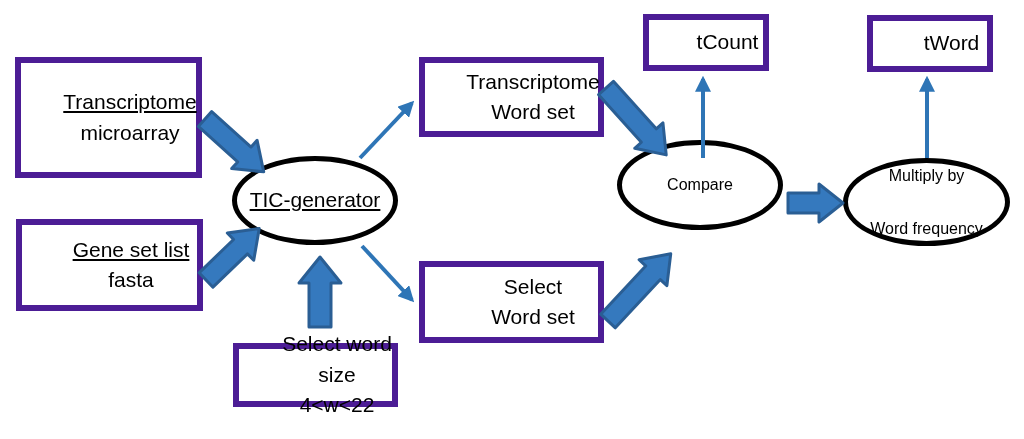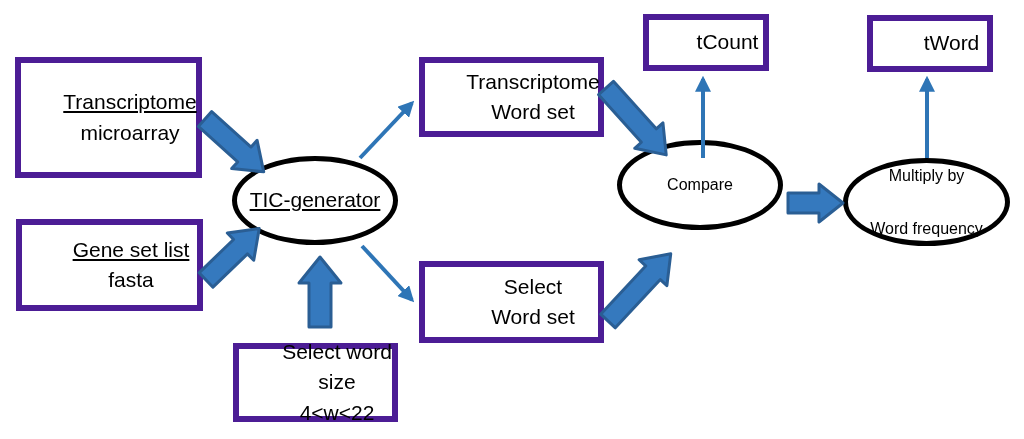--- a/index.html
+++ b/index.html
@@ -43,21 +43,21 @@
   <div class="node box fs-lg" style="left:15px; top:57px; width:187px; height:121px;">
     <span class="u">Transcriptome</span>
     <span>microarray</span>
   </div>
 
   <div class="node box fs-lg" style="left:16px; top:219px; width:187px; height:92px;">
     <span class="u">Gene set list</span>
     <span>fasta</span>
   </div>
 
-  <div class="node box fs-lg" style="left:233px; top:343px; width:165px; height:79px;">
+  <div class="node box fs-lg" style="left:233px; top:343px; width:165px; height:64px;">
     <span>Select word</span>
     <span>size 4&lt;w&lt;22</span>
   </div>
 
   <div class="node ellipse fs-lg" style="left:232px; top:156px; width:166px; height:89px;text-decoration:underline;">
     <span>TIC-generator</span>
   </div>
 
   <div class="node box fs-lg" style="left:419px; top:57px; width:185px; height:80px;">
     <span>Transcriptome</span>

